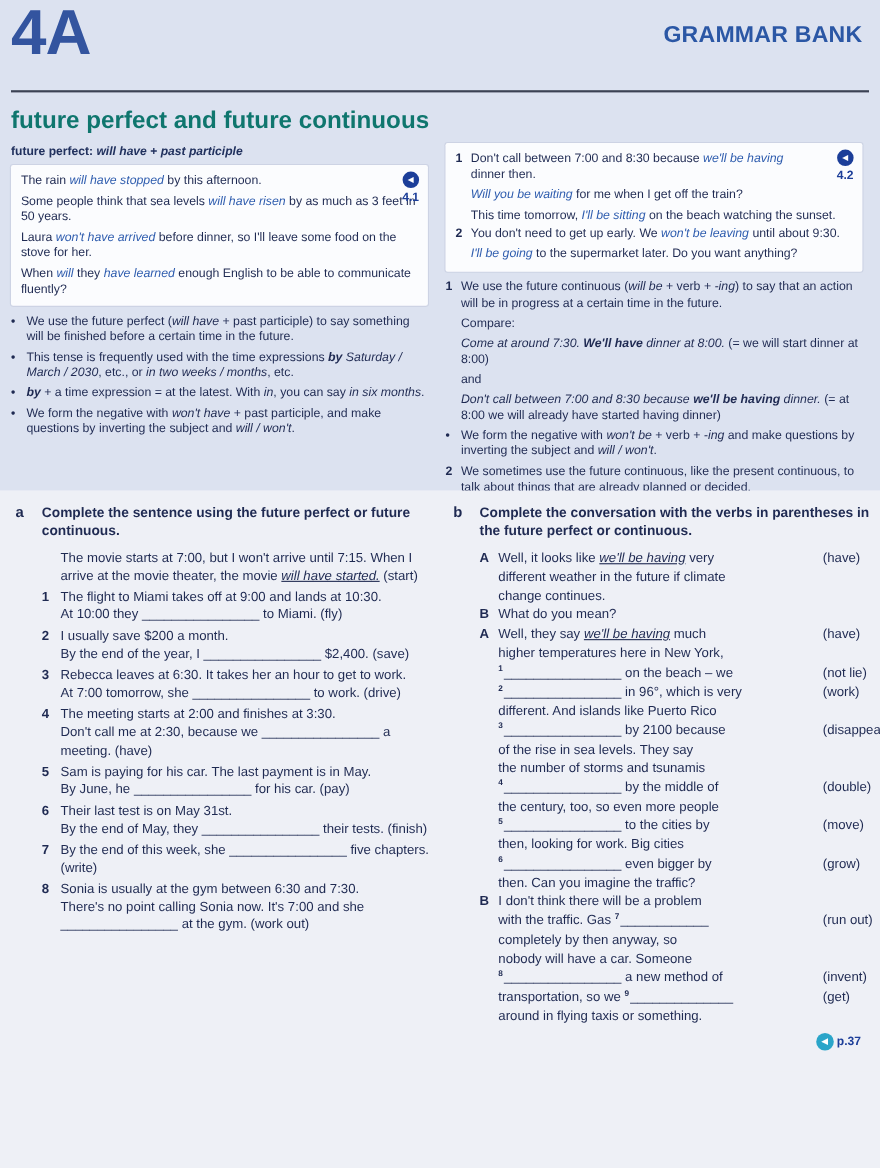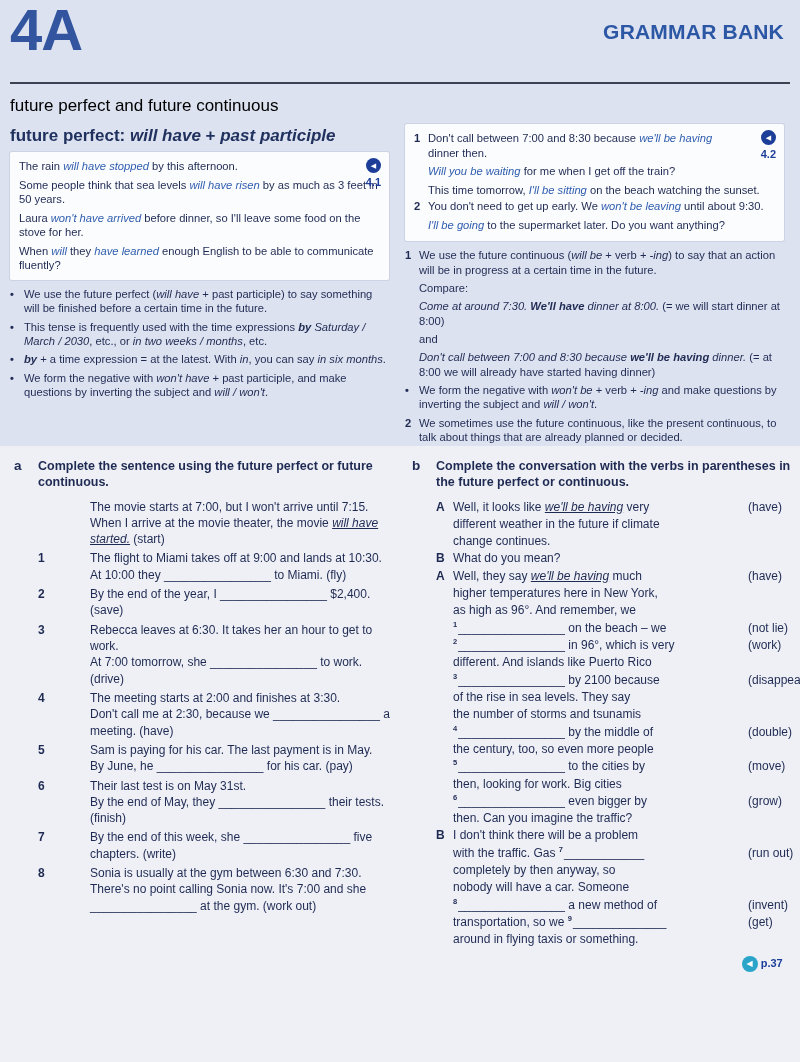--- a/index.html
+++ b/index.html
@@ -8,24 +8,24 @@
   }
   *{box-sizing:border-box; margin:0; padding:0;}
   html,body{width:800px; height:1062px; overflow:hidden;}
   body{font-family:"Liberation Sans","DejaVu Sans",sans-serif; color:var(--navy); background:var(--page);}
   
   .top-section{background:var(--panel); height:446px; padding:0 10px 6px 10px; overflow:hidden;}
   .hdr{position:relative; height:78px;}
   .lesson-code{font-size:58px; font-weight:bold; color:var(--blue); line-height:1.05; letter-spacing:-1px;}
   .bank-title{position:absolute; top:20px; right:6px; font-size:21px; font-weight:bold; color:#2b57a5; letter-spacing:0.2px;}
   .rule{border-top:2px solid var(--rule); margin:4px 0 0 0;}
-  .topic{font-size:17px; font-weight:400; color:#000000; margin:12px 0 8px 0;}
+  .topic{font-size:22px; font-weight:700; color:#0f766e; margin:12px 0 8px 0;}
   .cols{display:flex; gap:16px;}
   .col{width:379px;}
-  .col-heading{font-size:17px; font-weight:bold; color:#21315e; margin:2px 0 6px 0;}
+  .col-heading{font-size:11px; font-weight:bold; color:#21315e; margin:2px 0 6px 0;}
   .col-heading .ri{font-style:italic;}
   .example-box{position:relative; background:var(--box); border-radius:2px; padding:7px 9px 7px 9px;
                font-size:11.2px; line-height:1.3; box-shadow:0 0 0 1px rgba(120,130,160,0.15);}
   .example-box p{margin:0 0 4px 0;}
   .example-box p:last-child{margin-bottom:0;}
   .example-box p.first{padding-right:52px;}
   .audio{position:absolute; top:6px; right:8px; display:flex; align-items:center; gap:2px; cursor:pointer;flex-direction:column;}
   .audio-circle{width:15px; height:15px; border-radius:50%; background:#1c3e99; color:#fff; display:inline-flex;
                 align-items:center; justify-content:center; font-size:7px; line-height:1;}
   .audio-label{font-size:11px; font-weight:bold; color:#1c3e99;}
@@ -39,21 +39,21 @@
   .rb{font-weight:bold;} .ri{font-style:italic;}
   .ru{text-decoration:underline;} .rc{color:var(--verb);font-style:italic;}
   .rp{vertical-align:super; font-size:7.5px; font-weight:bold; margin-right:1px;}
   
   .bottom-section{background:var(--page); height:528px; padding:12px 8px 0 14px; display:flex; gap:14px;}
   .ex{display:grid; grid-template-columns:24px 1fr; align-content:start;}
   .ex-a{width:390px;} .ex-b{width:380px;}
   .ex-marker{font-size:13.5px; font-weight:bold;}
   .ex-title{font-size:12.5px; font-weight:bold; line-height:1.3; margin-bottom:8px;}
   .ex-body{grid-column:2; font-size:12px; line-height:1.36;}
-  .item{display:grid; grid-template-columns:17px 1fr; margin-bottom:3px;gap:35px;}
+  .item{display:grid; grid-template-columns:17px 1fr; margin-bottom:3px;}
   .item .inum{font-weight:bold;}
   .item p{margin:0;}
   .bline{display:grid; grid-template-columns:17px 293px 1fr; margin-bottom:1px;}
   .bline .sp{font-weight:bold;}
   .bline .hint{white-space:nowrap; padding-left:2px;}
   .page-link{display:flex; justify-content:flex-end; align-items:center; gap:3px; margin-top:8px; padding-right:26px; cursor:pointer;}
   .page-circle{width:16px; height:16px; border-radius:50%; background:var(--teal); color:#fff; display:inline-flex;
                align-items:center; justify-content:center; font-size:8px; line-height:1;}
   .page-label{font-size:11px; font-weight:bold; color:#1c3e99;}
 </style>
@@ -175,20 +175,21 @@
         <div class="item">
           <span class="inum">1</span>
           <div>
             <p><span>The flight to Miami takes off at 9:00 and lands at 10:30.</span></p>
             <p><span>At 10:00 they </span><span>________________</span><span> to Miami. (fly)</span></p>
           </div>
         </div>
         <div class="item">
           <span class="inum">2</span>
           <div>
+            <p><span>I usually save $200 a month.</span></p>
             <p><span>By the end of the year, I </span><span>________________</span><span> $2,400. (save)</span></p>
           </div>
         </div>
         <div class="item">
           <span class="inum">3</span>
           <div>
             <p><span>Rebecca leaves at 6:30. It takes her an hour to get to work.</span></p>
             <p><span>At 7:00 tomorrow, she </span><span>________________</span><span> to work. (drive)</span></p>
           </div>
         </div>
@@ -259,21 +260,20 @@
             <div><span>Well, they say </span><span class="ri ru">we'll be having</span><span> much</span></div>
             <span class="hint">(have)</span>
           </div>
           <div class="bline">
             <span class="sp"></span>
             <div><span>higher temperatures here in New York,</span></div>
             <span class="hint"></span>
           </div>
           <div class="bline">
             <span class="sp"></span>
-            <div><span>as high as 96°. And remember, we</span></div>
             <span class="hint"></span>
           </div>
           <div class="bline">
             <span class="sp"></span>
             <div><span class="rp">1</span><span>________________</span><span> on the beach – we</span></div>
             <span class="hint">(not lie)</span>
           </div>
           <div class="bline">
             <span class="sp"></span>
             <div><span class="rp">2</span><span>________________</span><span> in 96°, which is very</span></div>

